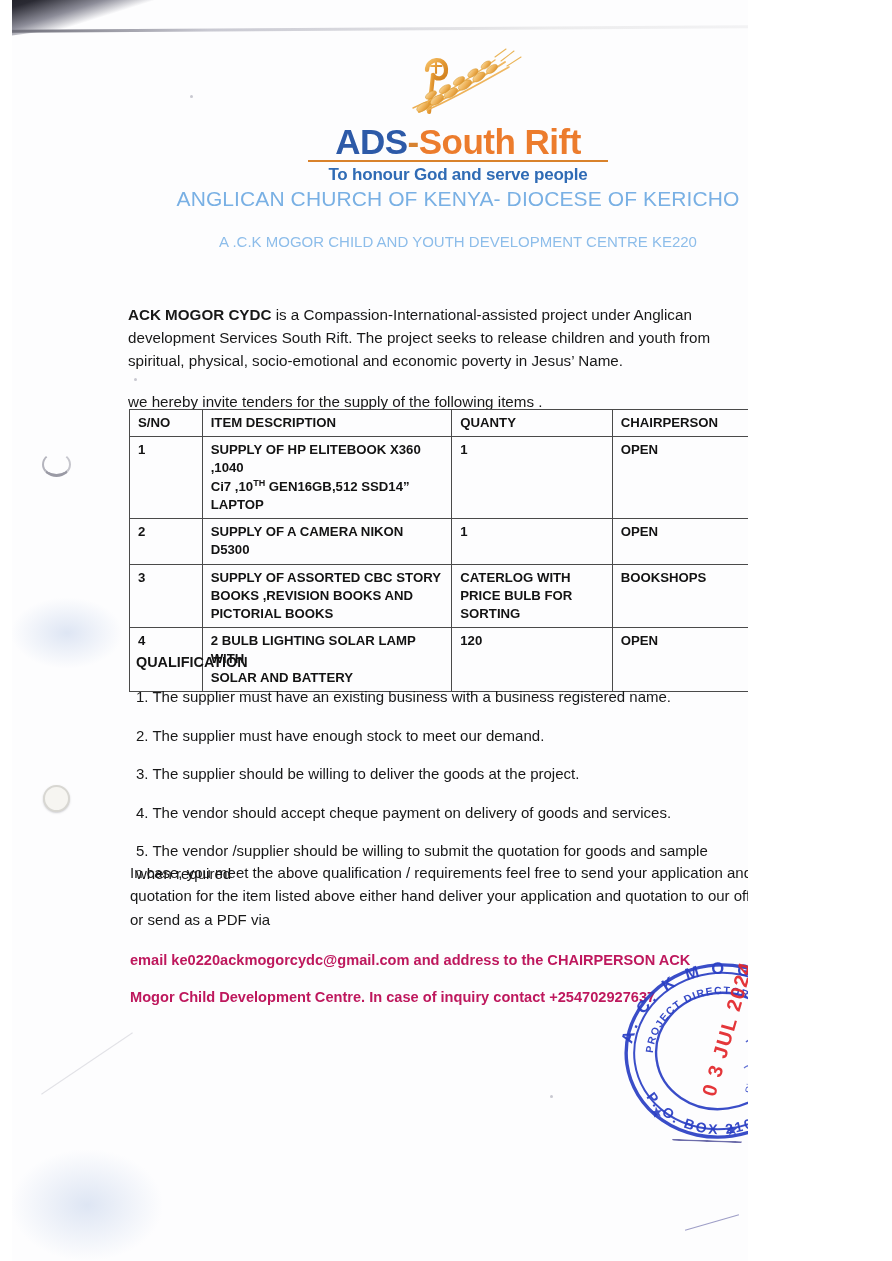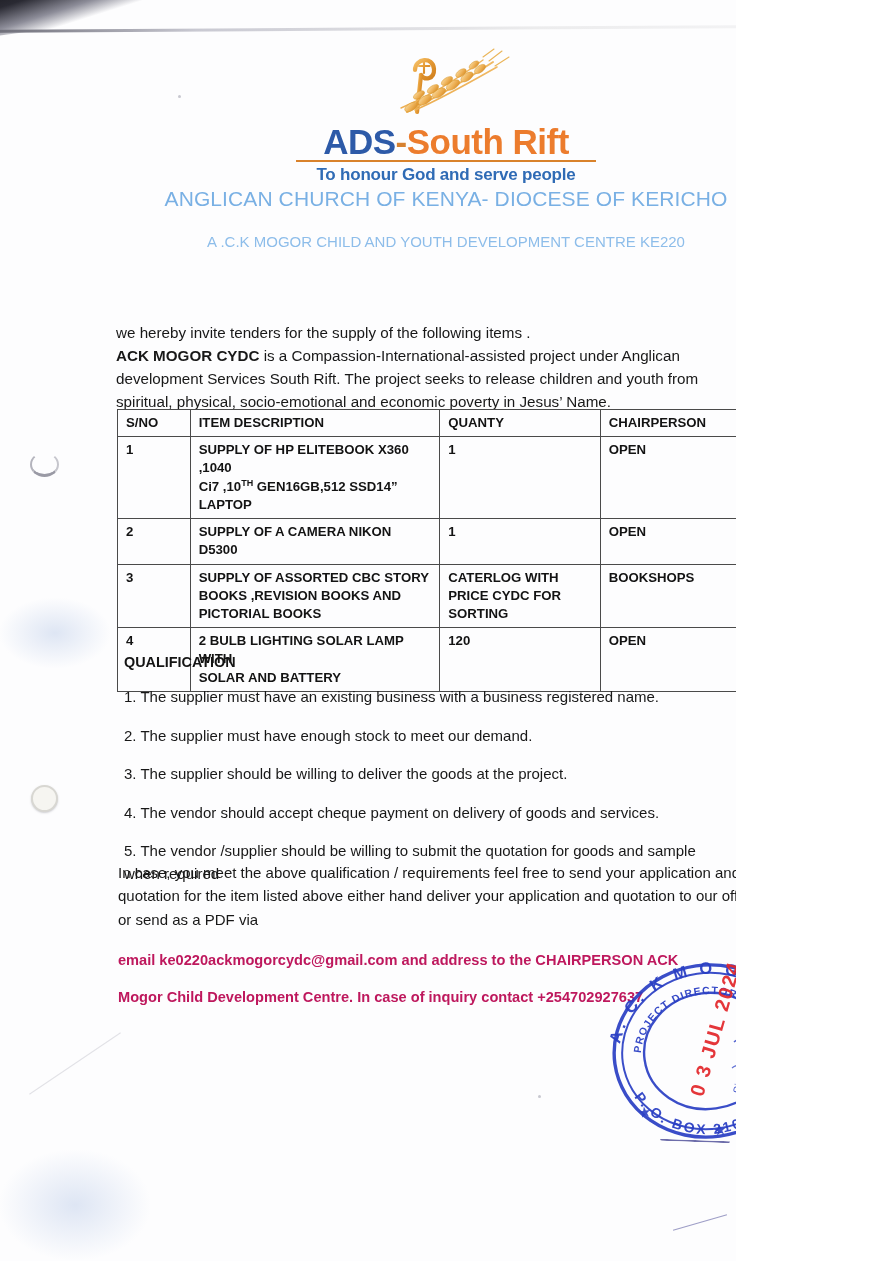--- a/index.html
+++ b/index.html
@@ -10,20 +10,21 @@
   body {
     font-family: "Liberation Sans", sans-serif;
     color: #1a1a1a;
   }
   #page {
     position: relative;
     width: 736px;
     height: 1261px;
     background: #fdfdfe;
     overflow: hidden;
+    margin-left: 12px;
   }
 
   
   .scan-shadow-tl {
     position: absolute;
     top: -26px; left: -40px;
     width: 190px; height: 54px;
     background: linear-gradient(170deg, #0d0d12 0%, #2a2a33 38%, #8d8d99 62%, rgba(255,255,255,0) 80%);
     transform: rotate(-7.5deg);
     pointer-events: none;
@@ -293,22 +294,22 @@
     </svg>
 
     <div class="ads-line"><span class="ads-blue">ADS</span><span class="ads-dash">-</span><span class="ads-orange">South Rift</span></div>
     <div class="ads-rule"></div>
     <div class="tagline">To honour God and serve people</div>
     <div class="church-line">ANGLICAN CHURCH OF KENYA- DIOCESE OF KERICHO</div>
     <div class="centre-line">A .C.K MOGOR CHILD AND YOUTH DEVELOPMENT CENTRE KE220</div>
   </div>
 
   <div class="content">
+    <p class="para intro"><span class="b">ACK MOGOR CYDC</span><span> is a Compassion-International-assisted project under Anglican development Services South Rift. The project seeks to release children and youth from spiritual, physical, socio-emotional and economic poverty in Jesus’ Name.</span></p>
     <p class="para invite">we hereby invite tenders for the supply of the following  items .</p>
-    <p class="para intro"><span class="b">ACK MOGOR CYDC</span><span> is a Compassion-International-assisted project under Anglican development Services South Rift. The project seeks to release children and youth from spiritual, physical, socio-emotional and economic poverty in Jesus’ Name.</span></p>
   </div>
 
   <table class="tender-table">
     <tbody>
       <tr>
         <td class="col-sn">S/NO</td>
         <td class="col-desc">ITEM DESCRIPTION</td>
         <td class="col-qty">QUANTY</td>
         <td class="col-elig">CHAIRPERSON</td>
       </tr>
@@ -333,21 +334,21 @@
 
       <tr class="r3">
         <td>3</td>
         <td>
           <span>SUPPLY OF ASSORTED CBC STORY</span><br>
           <span>BOOKS ,REVISION BOOKS AND</span><br>
           <span>PICTORIAL BOOKS</span>
         </td>
         <td>
           <span>CATERLOG WITH</span><br>
-          <span>PRICE CYDC  FOR</span><br>
+          <span>PRICE BULB  FOR</span><br>
           <span>SORTING</span>
         </td>
         <td>BOOKSHOPS</td>
       </tr>
 
       <tr class="r4">
         <td class="sn-bottom">4</td>
         <td>
           <span>2 BULB LIGHTING SOLAR LAMP WITH</span><br>
           <span>SOLAR AND BATTERY</span>

